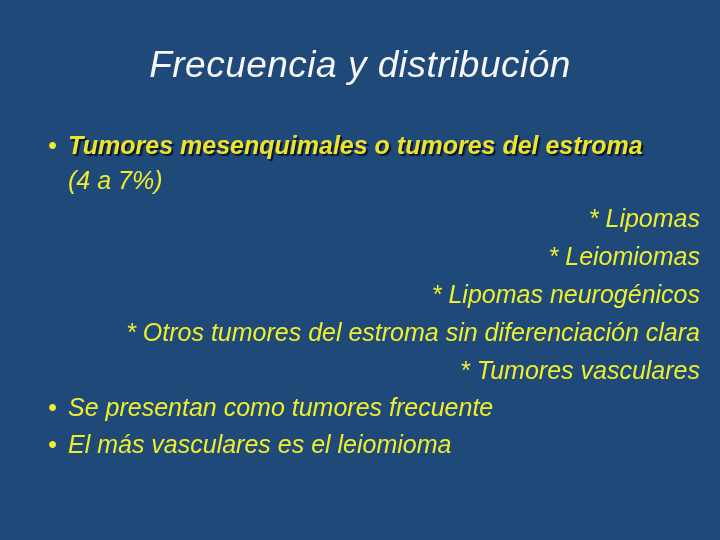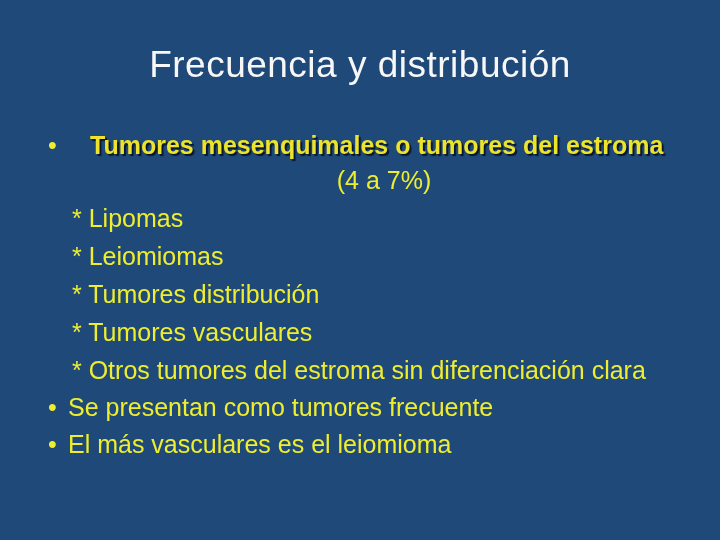--- a/index.html
+++ b/index.html
@@ -13,21 +13,21 @@
   html, body {
     width: 720px; height: 540px;
     overflow: hidden;
   }
   body {
     background: var(--bg);
     font-family: "Liberation Sans", sans-serif;
   }
   .slide {
     position: relative;
-    width: 720px; height: 540px;
+    width: 720px; height: 540px; font-style: italic;
   }
   .slide-title {
     position: absolute;
     top: 44px; left: 0; right: 0;
     text-align: center;
     color: var(--title-color);
     font-size: 37px;
     font-weight: 400;
     letter-spacing: 0.5px;
   }
@@ -48,24 +48,23 @@
     width: 20px;
     font-size: 25px;
     color: var(--body-color);
   }
   .row .txt { flex: 1; }
   .row.heading-row { line-height: 34px; }
   .heading-text {
     font-weight: 700;
     color: var(--heading-color);
     text-shadow: 2px 2px 1px var(--shadow-color);
-    margin-left: 22px;
   }
-  .row.cont-row { padding-left: 20px; line-height: 37px; text-align: center; }
-  .row.sub-row { padding-left: 24px; line-height: 38px; }
+  .row.cont-row { padding-left: 20px; line-height: 37px; }
+  .row.sub-row { padding-left: 24px; line-height: 38px; text-align: right; }
 </style>
 </head>
 <body>
 
 <div class="slide">
 
   <div class="slide-title">Frecuencia y distribución</div>
 
   <div class="content">
 
@@ -78,27 +77,27 @@
       <span class="txt">(4 a 7%)</span>
     </div>
 
     <div class="row sub-row">
       <span class="txt">* Lipomas</span>
     </div>
     <div class="row sub-row">
       <span class="txt">* Leiomiomas</span>
     </div>
     <div class="row sub-row">
-      <span class="txt">* Tumores distribución</span>
+      <span class="txt">* Lipomas neurogénicos</span>
+    </div>
+    <div class="row sub-row">
+      <span class="txt">* Otros tumores del estroma sin diferenciación clara</span>
     </div>
     <div class="row sub-row">
       <span class="txt">* Tumores vasculares</span>
-    </div>
-    <div class="row sub-row">
-      <span class="txt">* Otros tumores del estroma sin diferenciación clara</span>
     </div>
 
     <div class="row">
       <span class="dot">•</span>
       <span class="txt">Se presentan como tumores frecuente</span>
     </div>
 
     <div class="row">
       <span class="dot">•</span>
       <span class="txt">El más vasculares es el leiomioma</span>

